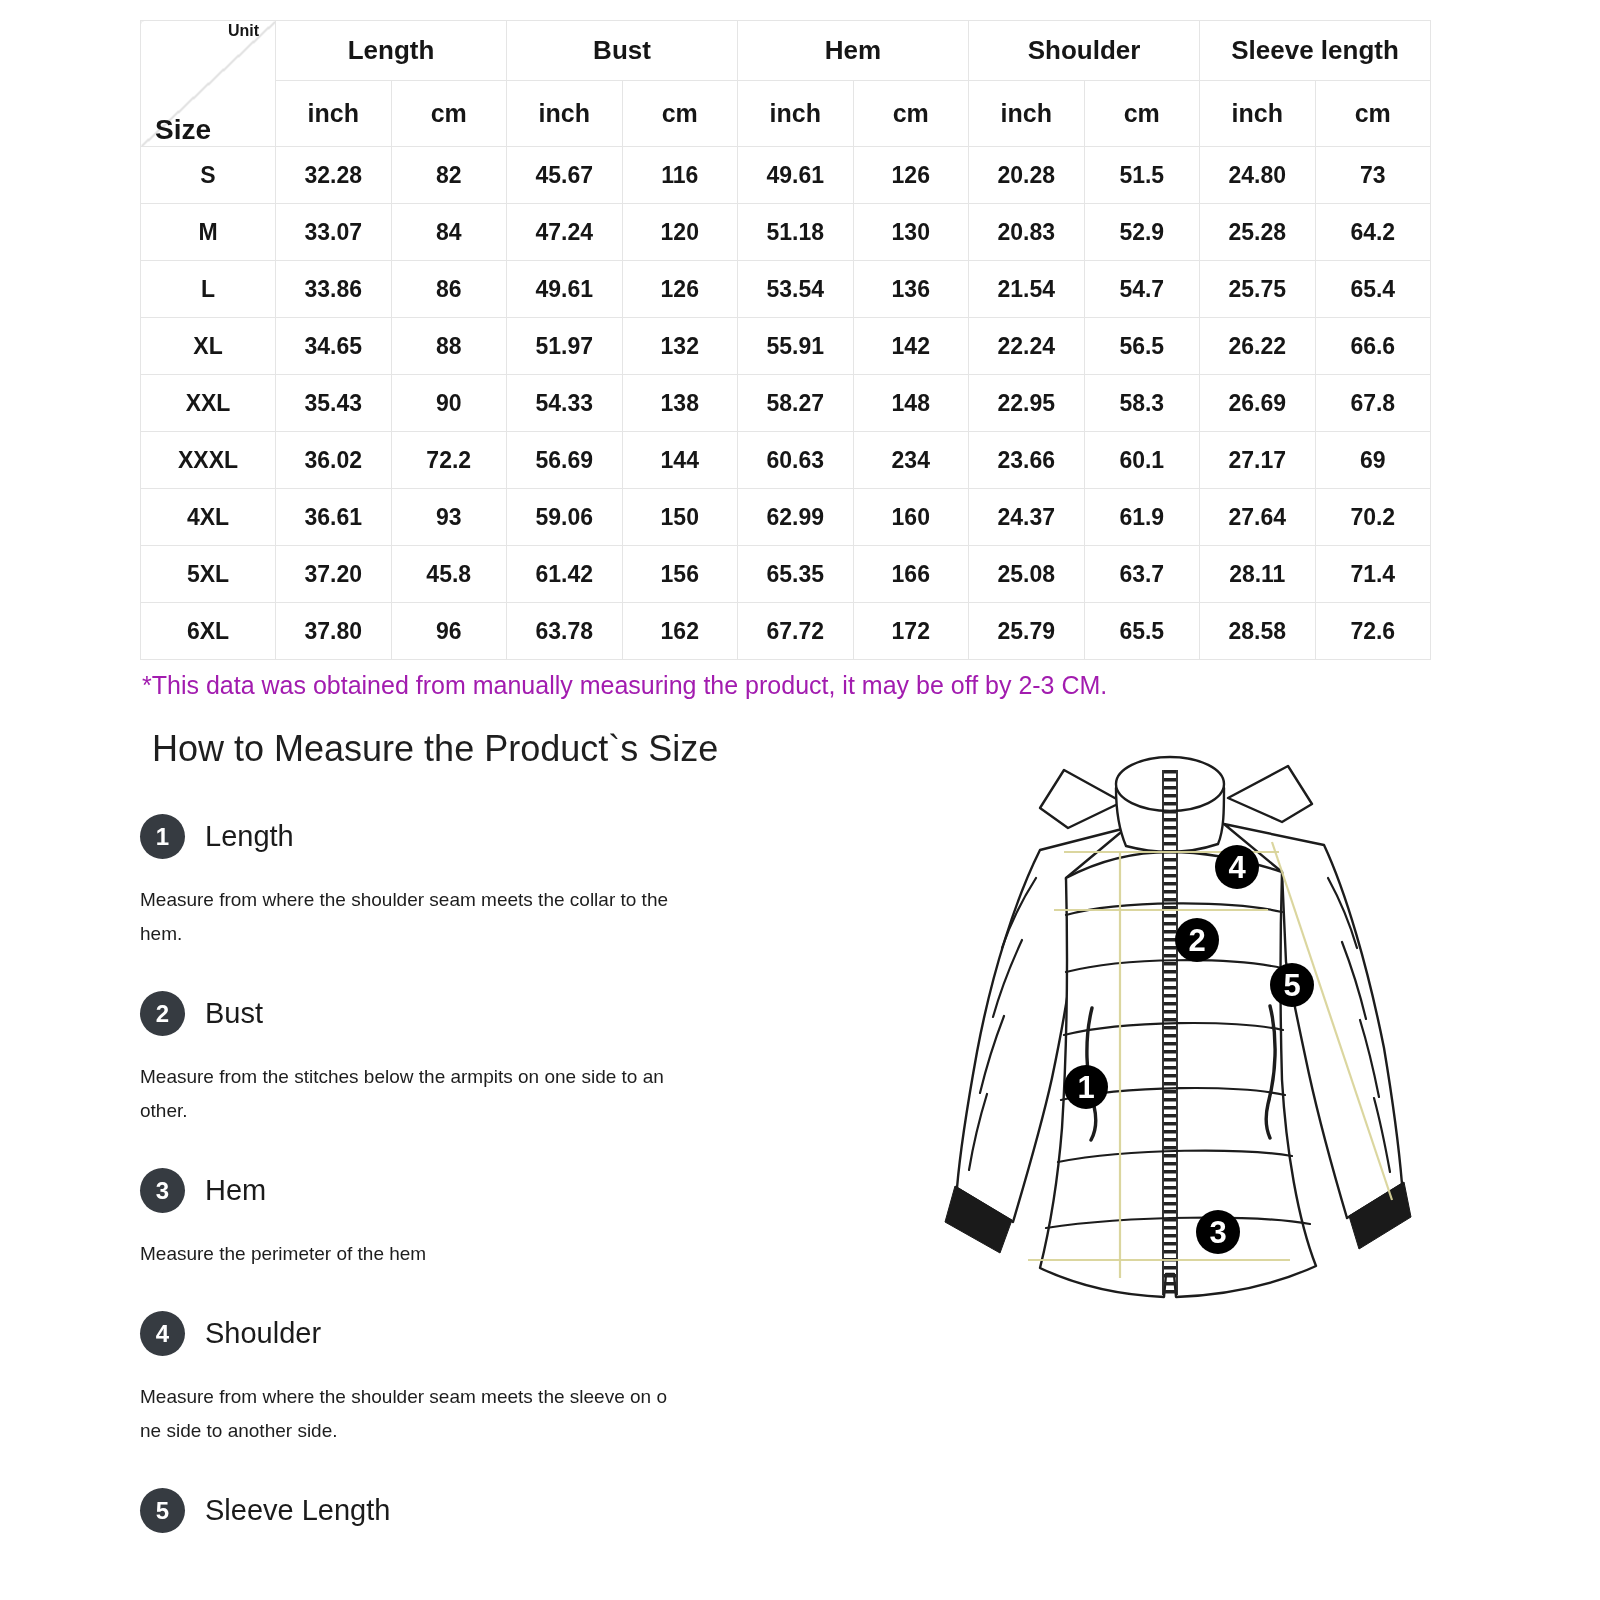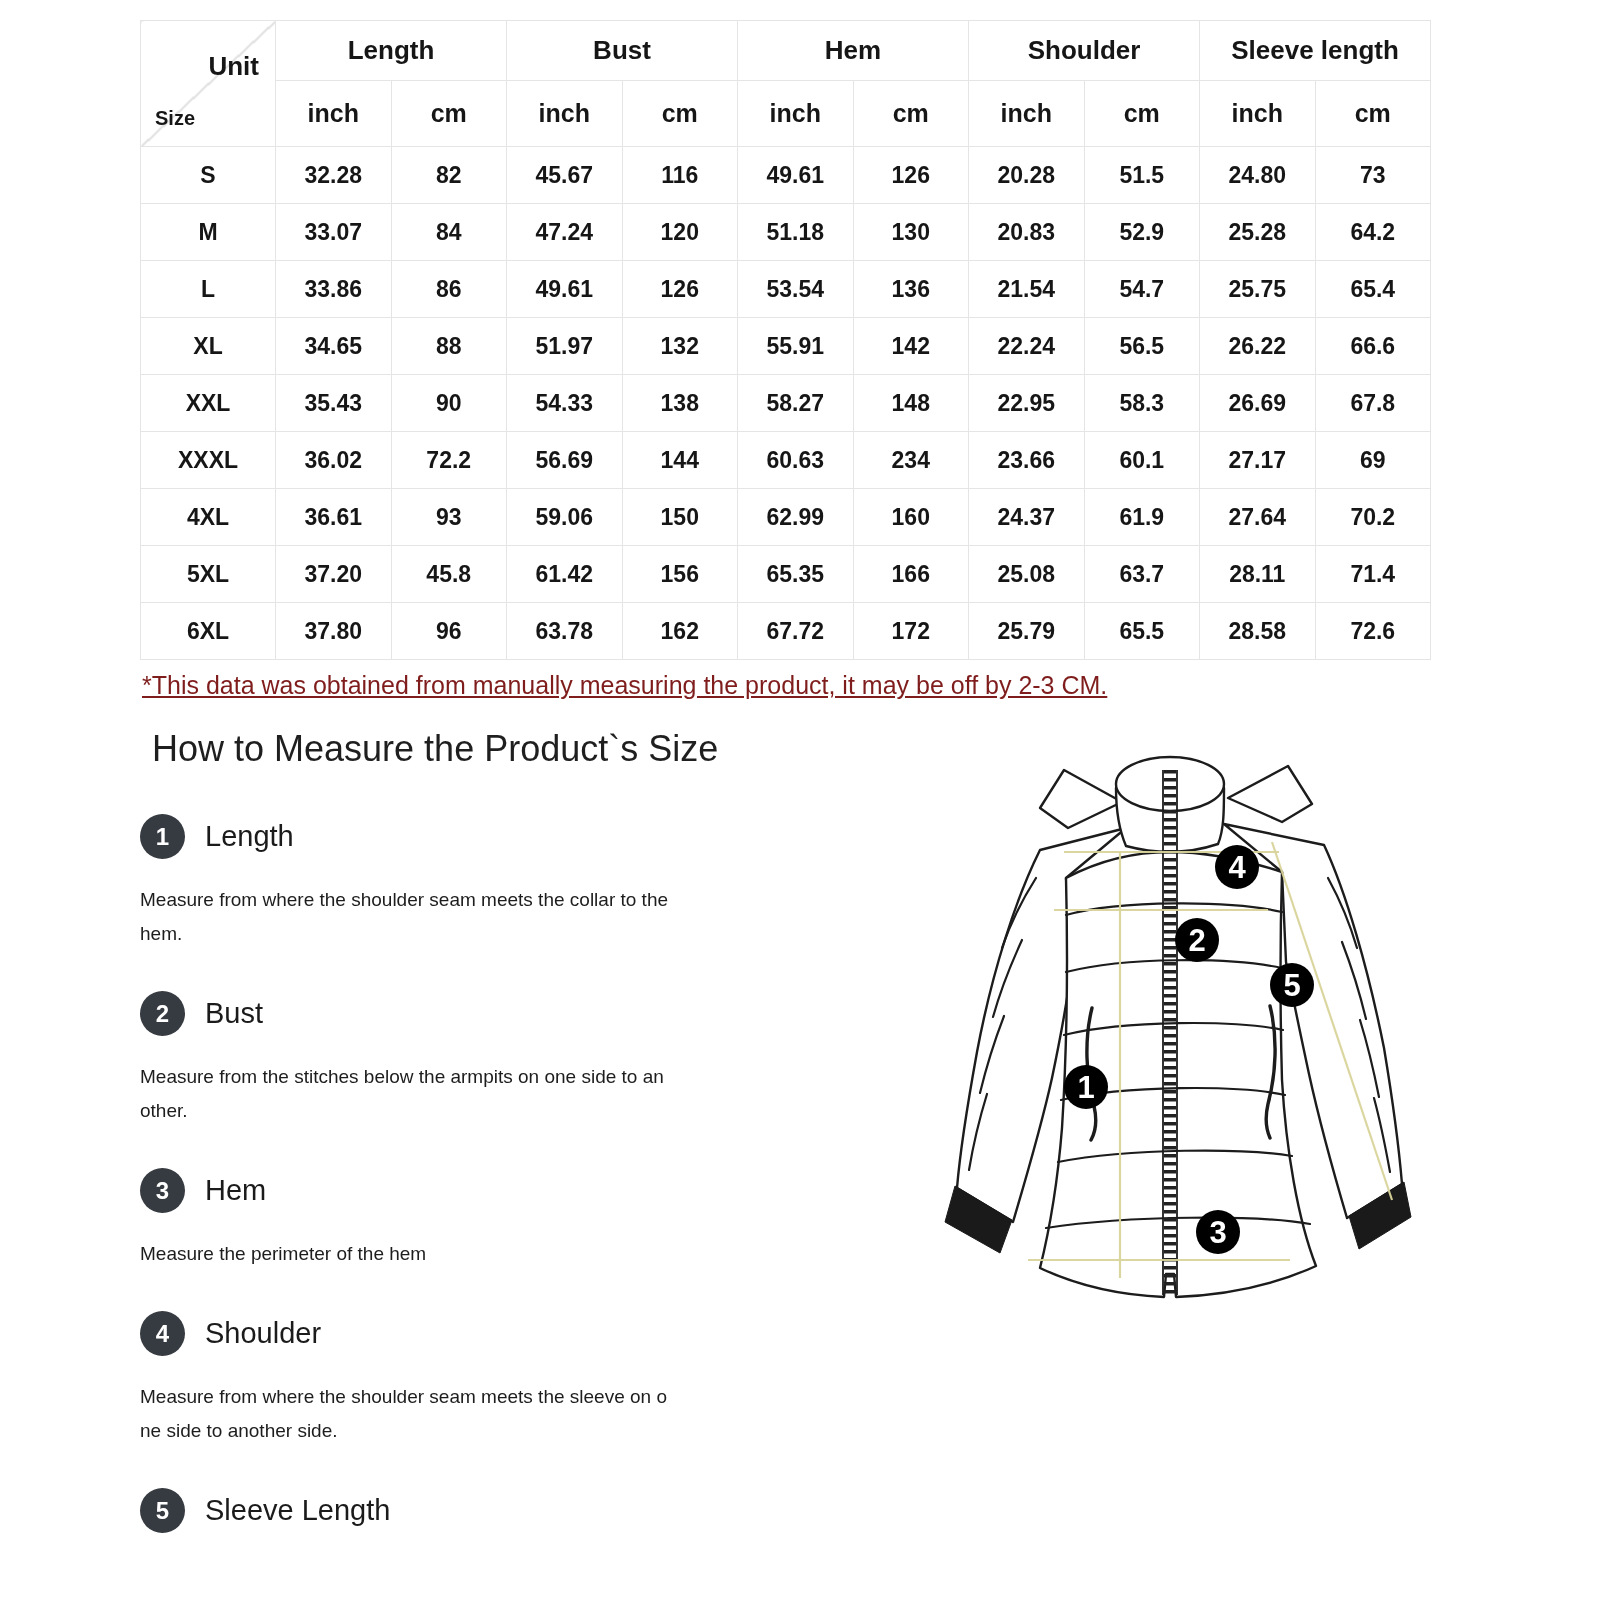--- a/index.html
+++ b/index.html
@@ -21,26 +21,26 @@
   table.size-chart tbody tr{height:57px;}
   th.gh{font-size:26px;}
   th.uh{font-size:25px;}
   th.sz{font-size:23px;}
   td{font-size:23px;}
   th.corner{
     position:relative;
     background:linear-gradient(to bottom right,
       #ffffff 49.4%, #e2e2e2 49.4%, #e2e2e2 50.6%, #ffffff 50.6%);
   }
-  th.corner .unit{position:absolute;top:30px;right:16px;font-size:26px;}
-  th.corner .size{position:absolute;bottom:16px;left:14px;font-size:20px;}
+  th.corner .unit{position:absolute;top:1px;right:16px;font-size:16px;}
+  th.corner .size{position:absolute;bottom:0;left:14px;font-size:28px;}
 
   .footnote{
     position:absolute;left:142px;top:671px;
-    font-size:25px;font-weight:400;color:#7f1d1d;text-decoration:underline;
+    font-size:25px;font-weight:400;color:#a21caf;
   }
 
   
   .howto{position:absolute;left:140px;top:728px;width:790px;}
   .howto h2{
     margin:0 0 44px 12px;font-size:36px;font-weight:400;color:#1f1f1f;
   }
   .mitem{display:flex;align-items:center;gap:20px;margin:0 0 18px 0;}
   .mcircle{
     width:45px;height:45px;border-radius:50%;background:#363b41;flex:0 0 45px;

